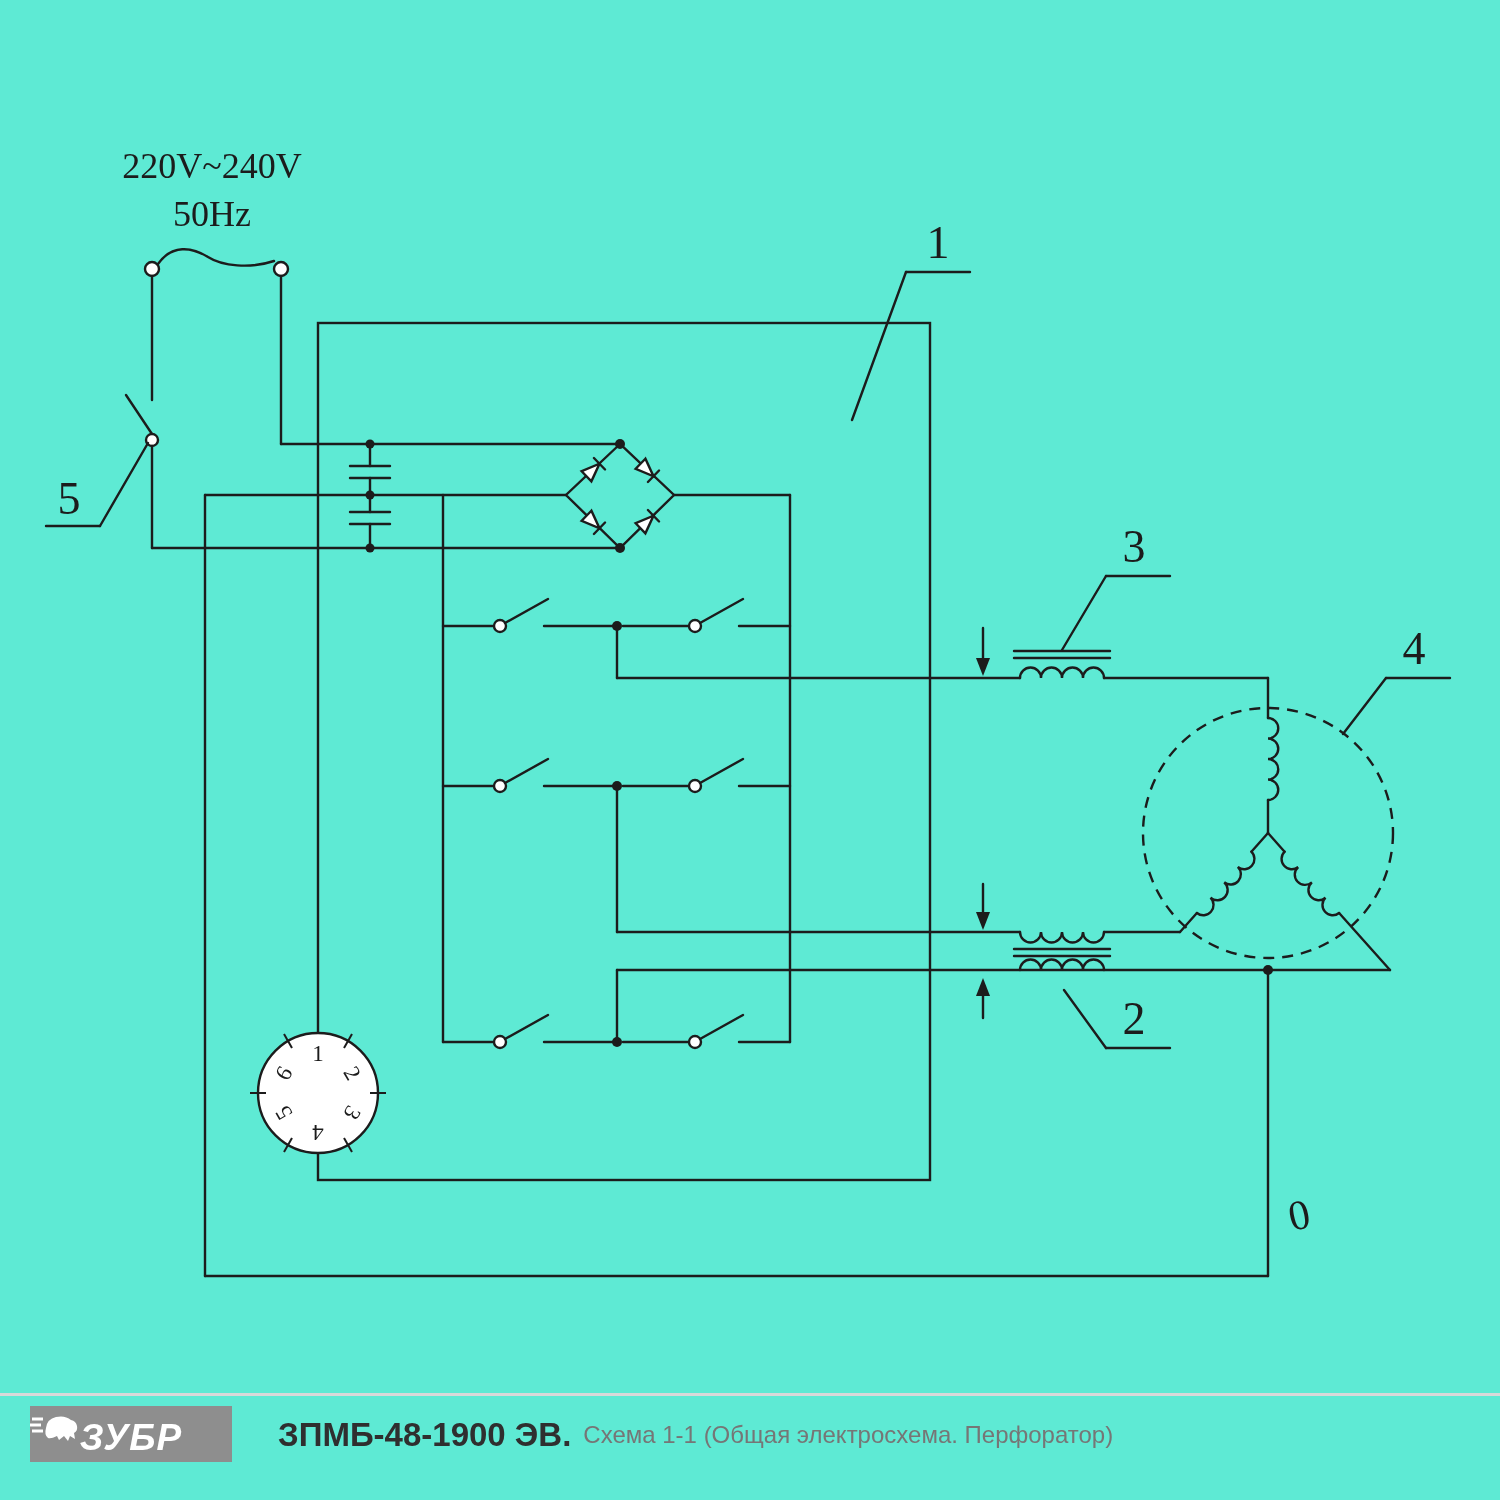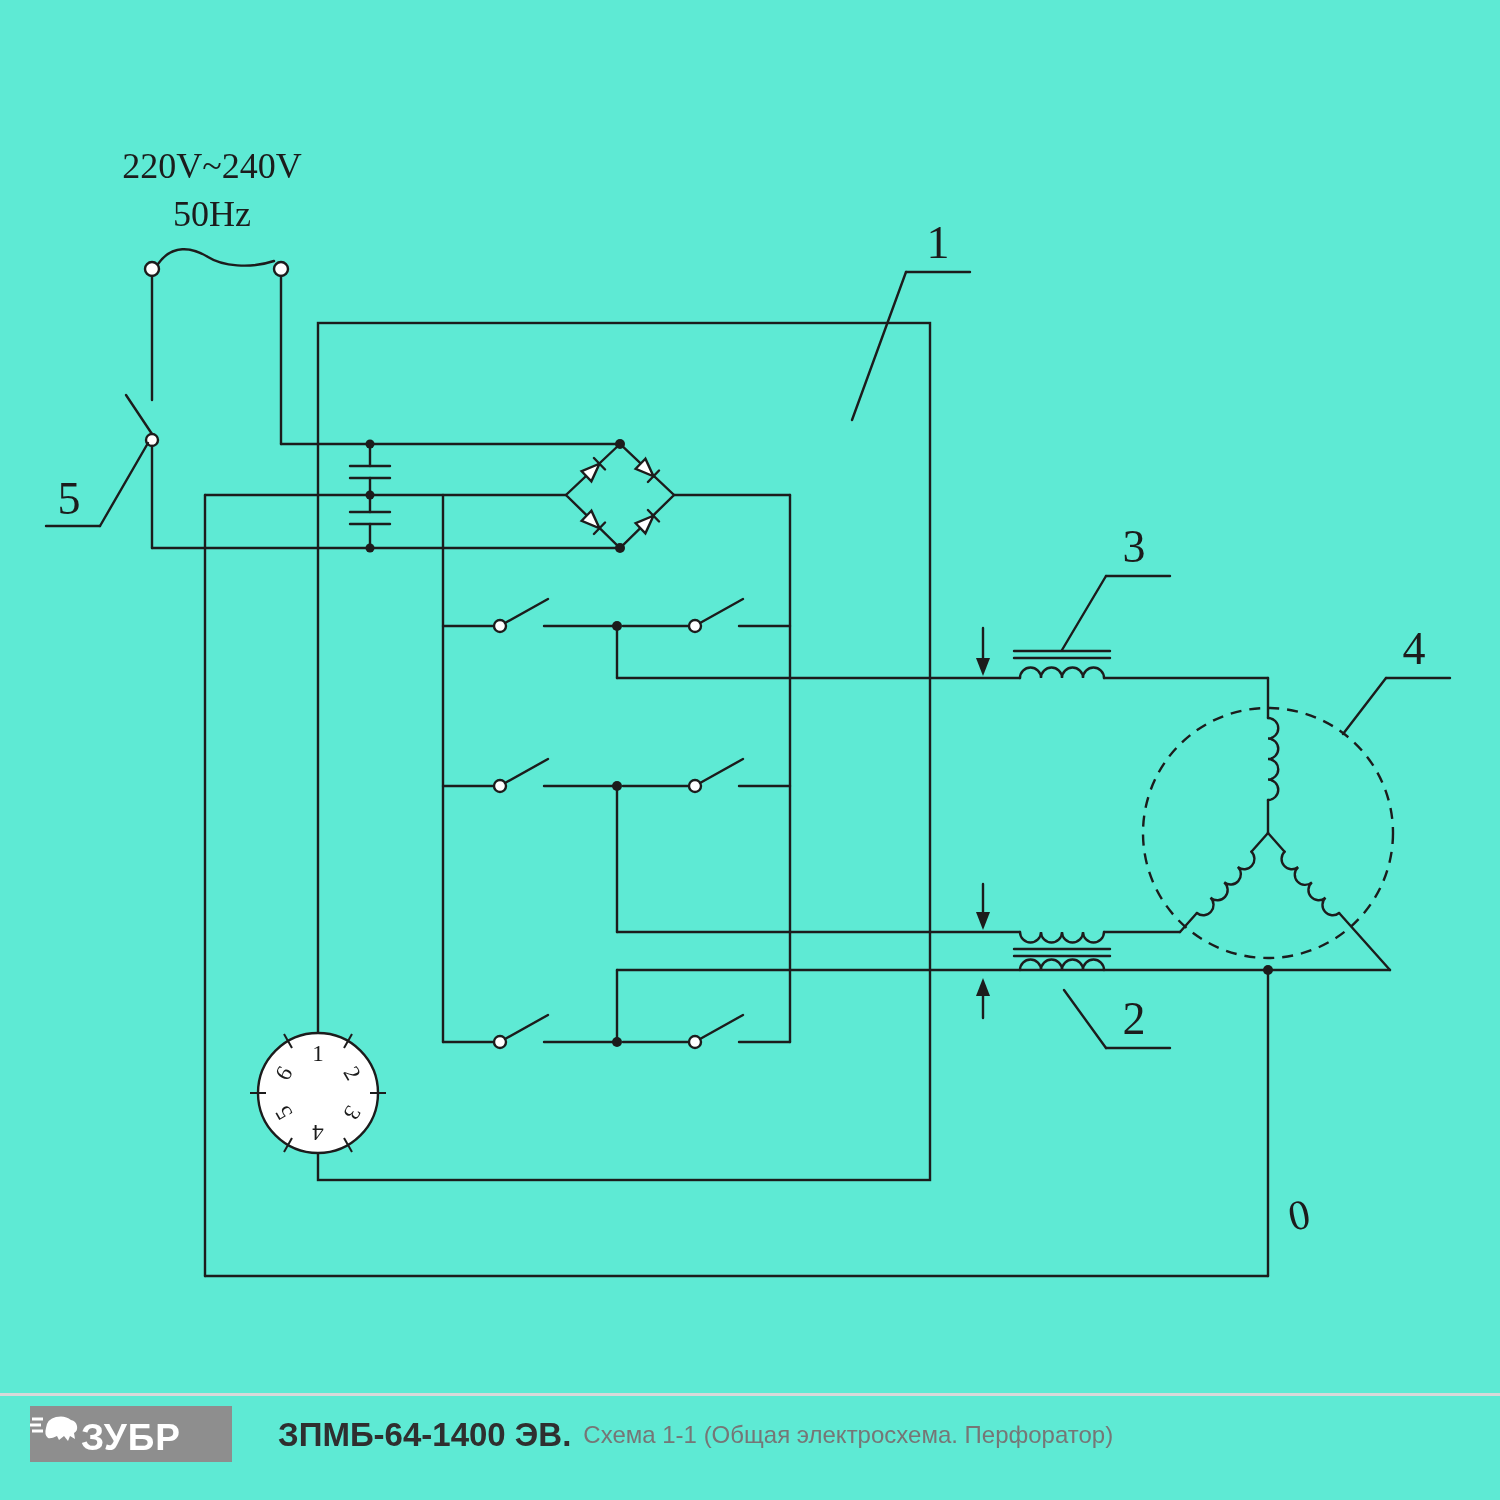--- a/index.html
+++ b/index.html
@@ -12,21 +12,21 @@
   .dot{fill:#1c1c1c;stroke:none;}
   .oc{fill:#ffffff;stroke:#1c1c1c;stroke-width:2.4;}
   .dash{stroke:#1c1c1c;stroke-width:2.4;fill:none;stroke-dasharray:11 8;}
   .arrowhead{fill:#1c1c1c;stroke:none;}
   text.d{fill:#1c1c1c;font-family:"Liberation Serif","DejaVu Serif",serif;}
   
   .sep{position:absolute;left:0;top:1393px;width:1500px;height:3px;background:#d9d9d9;}
   .footer{position:absolute;left:0;top:1402px;width:1500px;height:66px;display:flex;align-items:center;}
   .logo{position:absolute;left:30px;top:4px;width:202px;height:56px;background:#8e8e8e;
         display:flex;align-items:center;justify-content:center;gap:8px;}
-  .logo .brand{color:#ffffff;font-weight:bold;font-size:37px;letter-spacing:1px;margin-top:8px;}
+  .logo .brand{color:#ffffff;font-weight:bold;font-style:italic;font-size:37px;letter-spacing:1px;margin-top:8px;}
   .titleline{position:absolute;left:278px;top:0;height:66px;display:flex;align-items:center;gap:12px;white-space:nowrap;}
   .model{color:#2f2f2f;font-weight:bold;font-size:33px;}
   .subtitle{color:#767676;font-size:24px;}
 </style>
 </head>
 <body>
 
 <div class="canvas">
 
 <svg width="1500" height="1500" viewBox="0 0 1500 1500">
@@ -230,18 +230,18 @@
   <div class="logo">
     <svg width="52" height="42" viewBox="0 0 52 42">
       <line x1="2" y1="13" x2="13" y2="13" stroke="#ffffff" stroke-width="3"></line>
       <line x1="0" y1="19" x2="11" y2="19" stroke="#ffffff" stroke-width="3"></line>
       <line x1="2" y1="25" x2="13" y2="25" stroke="#ffffff" stroke-width="3"></line>
       <path fill="#ffffff" d="M18 32 q-4 -3 -2 -10 q1 -9 10 -11 q9 -2 15 3 q5 1 6 6 q1 5 -3 7 l1 6 l-5 -3 l-2 5 l-4 -5 l-5 4 l-2 -4 q-6 3 -9 2 z"></path>
     </svg>
     <span class="brand">ЗУБР</span>
   </div>
   <div class="titleline">
-    <span class="model">ЗПМБ-64-1400 ЭВ.</span>
+    <span class="model">ЗПМБ-48-1900 ЭВ.</span>
     <span class="subtitle">Схема 1-1 (Общая электросхема. Перфоратор)</span>
   </div>
 </div>
 
 </div>
 
 </body></html>

